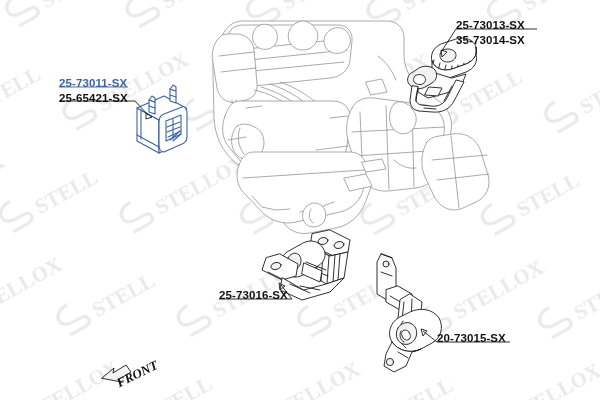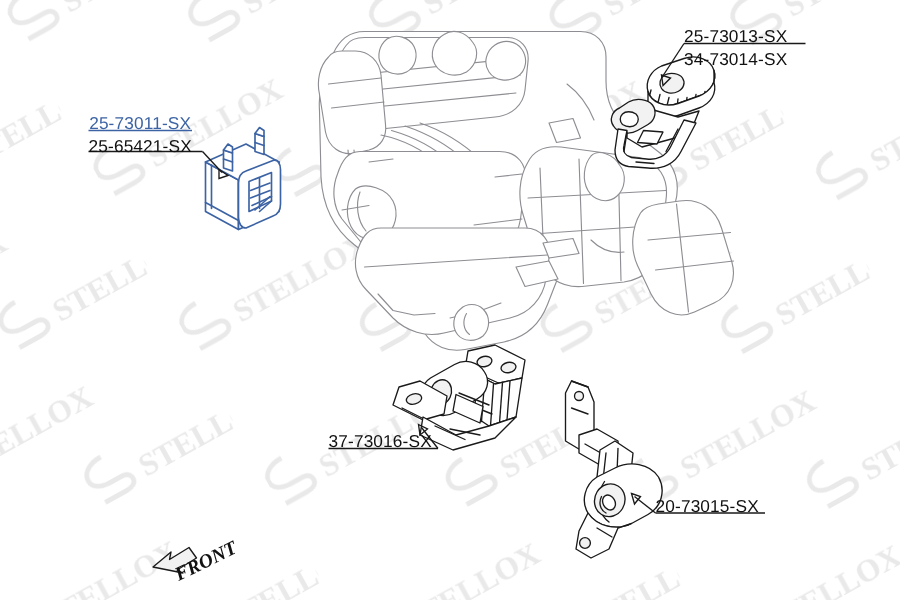--- a/index.html
+++ b/index.html
@@ -63,20 +63,21 @@
   .leader-blue { stroke: #3c63a4; stroke-width: 0.9; fill: none; }
 
   .label-block { position: absolute; white-space: nowrap; }
   .label-text {
     font-family: "Liberation Sans", sans-serif;
     font-size: 11.5px;
     color: #111111;
     letter-spacing: 0.1px;
     line-height: 15px;
     display: block;
+    font-weight: bold;
   }
   .label-text.blue { color: #3c63a4; }
 
   .front-group { position: absolute; }
   .front-label {
     position: absolute;
     font-family: "Liberation Serif", serif;
     font-weight: bold;
     font-style: italic;
     font-size: 13px;
@@ -345,32 +346,32 @@
     <path class="leader" d="M 437,342 L 423,331"></path>
     <path class="leader" d="M 421,329 L 427,331 L 423,336 Z" fill="#1a1a1a"></path>
 
     <g>
       <path class="part-line part-fill-light" d="M 102,378 L 114,368 L 113,373 L 126,365 L 131,372 L 118,380 L 122,382 Z"></path>
     </g>
   </svg>
 
   <div class="layer" id="label-layer">
 
-    <div class="label-block" style="left:59px; top:76px;text-align:center;">
+    <div class="label-block" style="left:59px; top:76px;">
       <span class="label-text blue">25-73011-SX</span>
       <span class="label-text">25-65421-SX</span>
     </div>
 
     <div class="label-block" style="left:456px; top:18px;">
       <span class="label-text">25-73013-SX</span>
-      <span class="label-text">34-73014-SX</span>
+      <span class="label-text">35-73014-SX</span>
     </div>
 
     <div class="label-block" style="left:219px; top:288px;">
-      <span class="label-text">37-73016-SX</span>
+      <span class="label-text">25-73016-SX</span>
     </div>
 
     <div class="label-block" style="left:437px; top:331px;">
       <span class="label-text">20-73015-SX</span>
     </div>
 
     <div class="front-group" style="left:0; top:0;">
       <span class="front-label" style="left:121px; top:375px;">FRONT</span>
     </div>
 

